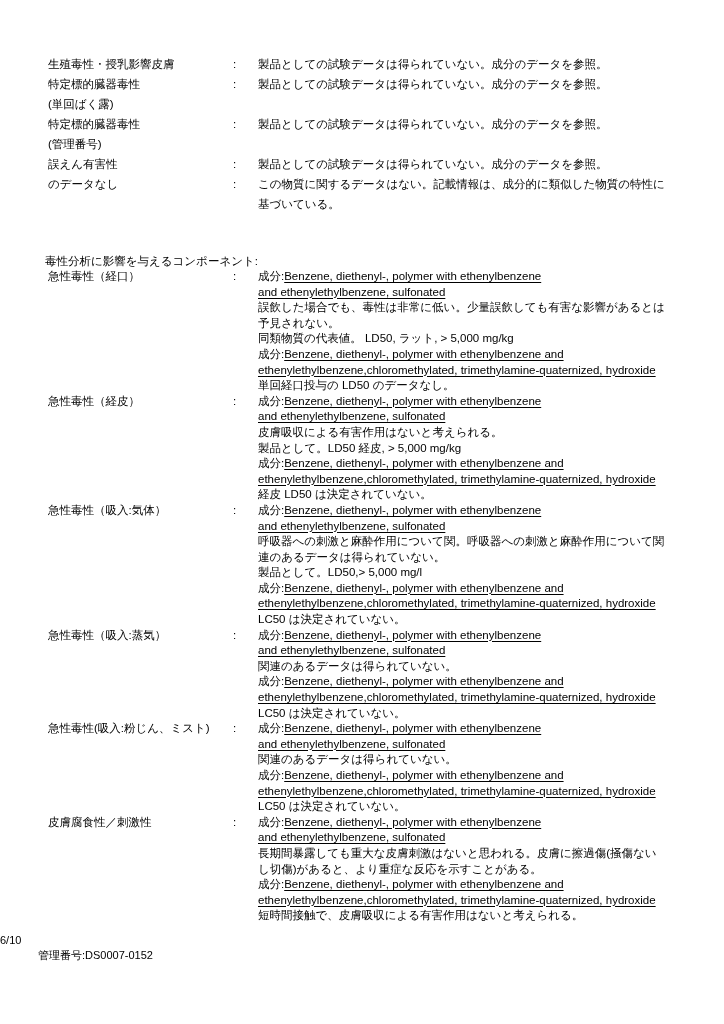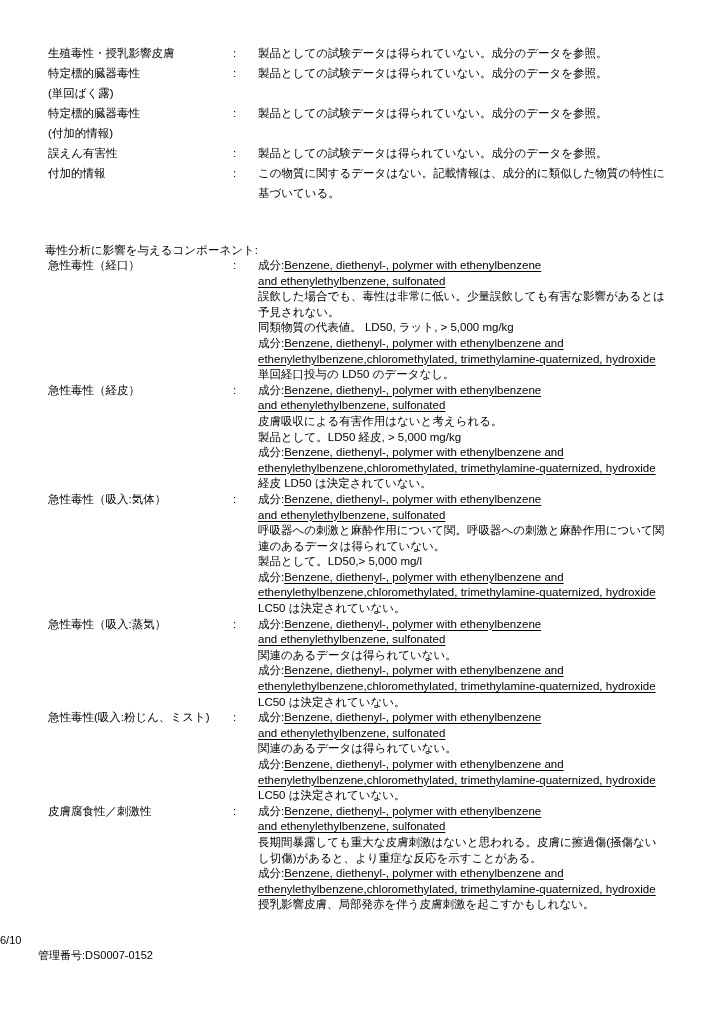--- a/index.html
+++ b/index.html
@@ -6,21 +6,21 @@
   .page {
     position: relative;
     width: 724px;
     height: 1024px;
     background: #ffffff;
     color: #000000;
     font-family: "Liberation Sans", "DejaVu Sans", sans-serif;
     font-size: 11.5px;
     overflow: hidden;
   }
-  .content { position: absolute; left: 48px; top: 43px; width: 642px; }
+  .content { position: absolute; left: 48px; top: 54px; width: 642px; }
 
   
   .toprow { display: flex; align-items: flex-start; }
   .toprow .lbl   { width: 185px; flex: none; }
   .toprow .colon { width: 25px;  flex: none; line-height: 20px; }
   .toprow .lbl .line, .toprow .val .line { line-height: 20px; white-space: nowrap; }
   .toprow .val { flex: 1; min-width: 0; }
 
   
   .heading { line-height: 15px; margin-left: -3px; white-space: nowrap; margin-top: 40px; }
@@ -65,39 +65,39 @@
             <div class="line">(単回ばく露)</div>
           </div>
           <div class="colon">:</div>
           <div class="val">
             <div class="line">製品としての試験データは得られていない。成分のデータを参照。</div>
           </div>
         </div>
         <div class="toprow">
           <div class="lbl">
             <div class="line">特定標的臓器毒性</div>
-            <div class="line">(付加的情報)</div>
+            <div class="line">(管理番号)</div>
           </div>
           <div class="colon">:</div>
           <div class="val">
             <div class="line">製品としての試験データは得られていない。成分のデータを参照。</div>
           </div>
         </div>
         <div class="toprow">
           <div class="lbl">
             <div class="line">誤えん有害性</div>
           </div>
           <div class="colon">:</div>
           <div class="val">
             <div class="line">製品としての試験データは得られていない。成分のデータを参照。</div>
           </div>
         </div>
         <div class="toprow">
           <div class="lbl">
-            <div class="line">付加的情報</div>
+            <div class="line">のデータなし</div>
           </div>
           <div class="colon">:</div>
           <div class="val">
             <div class="line">この物質に関するデータはない。記載情報は、成分的に類似した物質の特性に</div>
             <div class="line">基づいている。</div>
           </div>
         </div>
       </div>
     <div class="heading">毒性分析に影響を与えるコンポーネント:</div>
     <div>
@@ -169,21 +169,21 @@
         <div class="crow">
           <div class="lbl">皮膚腐食性／刺激性</div>
           <div class="colon">:</div>
           <div class="val">
             <div class="line"><span class="p">成分:</span><span class="u">Benzene, diethenyl-, polymer with ethenylbenzene</span></div>
             <div class="line"><span class="u">and ethenylethylbenzene, sulfonated</span></div>
             <div class="line"><span class="p">長期間暴露しても重大な皮膚刺激はないと思われる。皮膚に擦過傷(掻傷ない</span></div>
             <div class="line"><span class="p">し切傷)があると、より重症な反応を示すことがある。</span></div>
             <div class="line"><span class="p">成分:</span><span class="u">Benzene, diethenyl-, polymer with ethenylbenzene and</span></div>
             <div class="line"><span class="u">ethenylethylbenzene,chloromethylated, trimethylamine-quaternized, hydroxide</span></div>
-            <div class="line"><span class="p">授乳影響皮膚、局部発赤を伴う皮膚刺激を起こすかもしれない。</span></div>
+            <div class="line"><span class="p">短時間接触で、皮膚吸収による有害作用はないと考えられる。</span></div>
           </div>
         </div>
       </div>
   </div>
 
   <div class="page-num">6/10</div>
 
   <div class="footer-line">
     <span>管理番号:DS0007-0152</span>
   </div>

